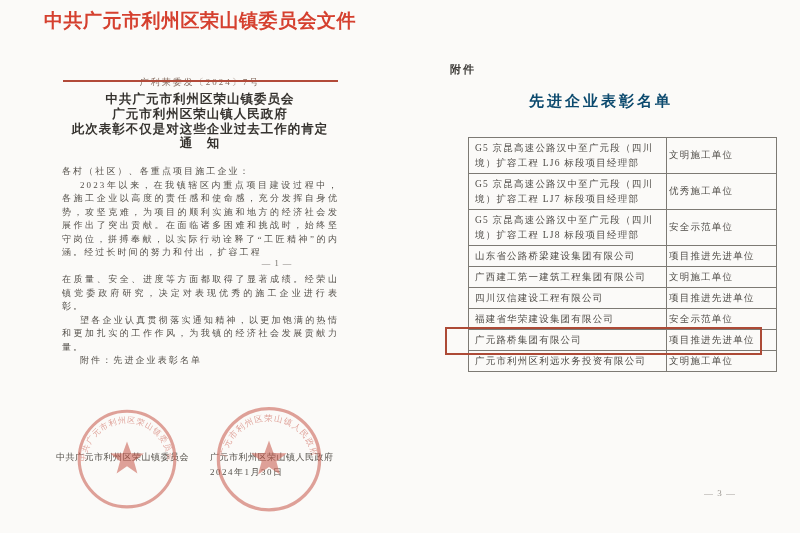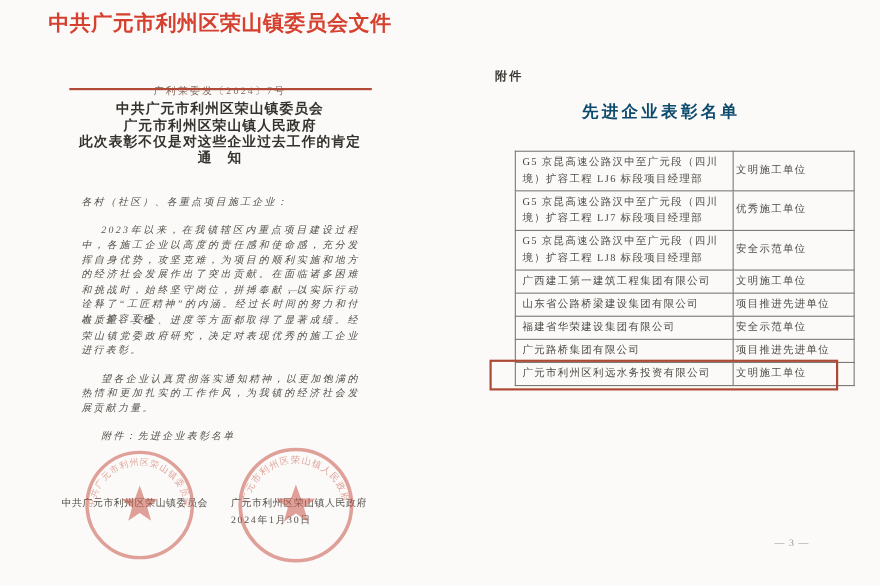--- a/index.html
+++ b/index.html
@@ -31,21 +31,21 @@
     text-align:center;font-weight:bold;color:#36332f;
     font-size:12.5px;line-height:14.8px;letter-spacing:1px;
   }
   .body-a,.body-b{
     position:absolute;left:62px;width:277px;
     font-size:9px;letter-spacing:2.1px;line-height:13.5px;
     text-align:justify;color:#55514b;
   }
   .body-a{top:165px;}
   .body-b{top:273px;}
-  .body-a p,.body-b p{margin:12px;font-style:italic;}
+  .body-a p,.body-b p{margin:0;}
   .indent{text-indent:2em;}
   .page1-num{
     position:absolute;left:246px;top:258px;width:62px;
     text-align:center;font-size:8.5px;color:#74716b;letter-spacing:1px;
   }
   .sig-left{
     position:absolute;left:56px;top:451px;font-size:9px;
     color:#55514b;letter-spacing:0.5px;white-space:nowrap;
   }
   .sig-right{
@@ -168,25 +168,29 @@
       </tr>
       <tr class="tall">
         <td>G5 京昆高速公路汉中至广元段（四川境）扩容工程 LJ7 标段项目经理部</td>
         <td class="award-cell">优秀施工单位</td>
       </tr>
       <tr class="tall">
         <td>G5 京昆高速公路汉中至广元段（四川境）扩容工程 LJ8 标段项目经理部</td>
         <td class="award-cell">安全示范单位</td>
       </tr>
       <tr class="short">
+        <td>山东省公路桥梁建设集团有限公司</td>
+        <td class="award-cell">项目推进先进单位</td>
+      </tr>
+      <tr class="short">
         <td>广西建工第一建筑工程集团有限公司</td>
         <td class="award-cell">文明施工单位</td>
       </tr>
       <tr class="short">
-        <td>山东省公路桥梁建设集团有限公司</td>
+        <td>四川汉信建设工程有限公司</td>
         <td class="award-cell">项目推进先进单位</td>
       </tr>
       <tr class="short">
         <td>福建省华荣建设集团有限公司</td>
         <td class="award-cell">安全示范单位</td>
       </tr>
       <tr class="short">
         <td>广元路桥集团有限公司</td>
         <td class="award-cell">项目推进先进单位</td>
       </tr>

